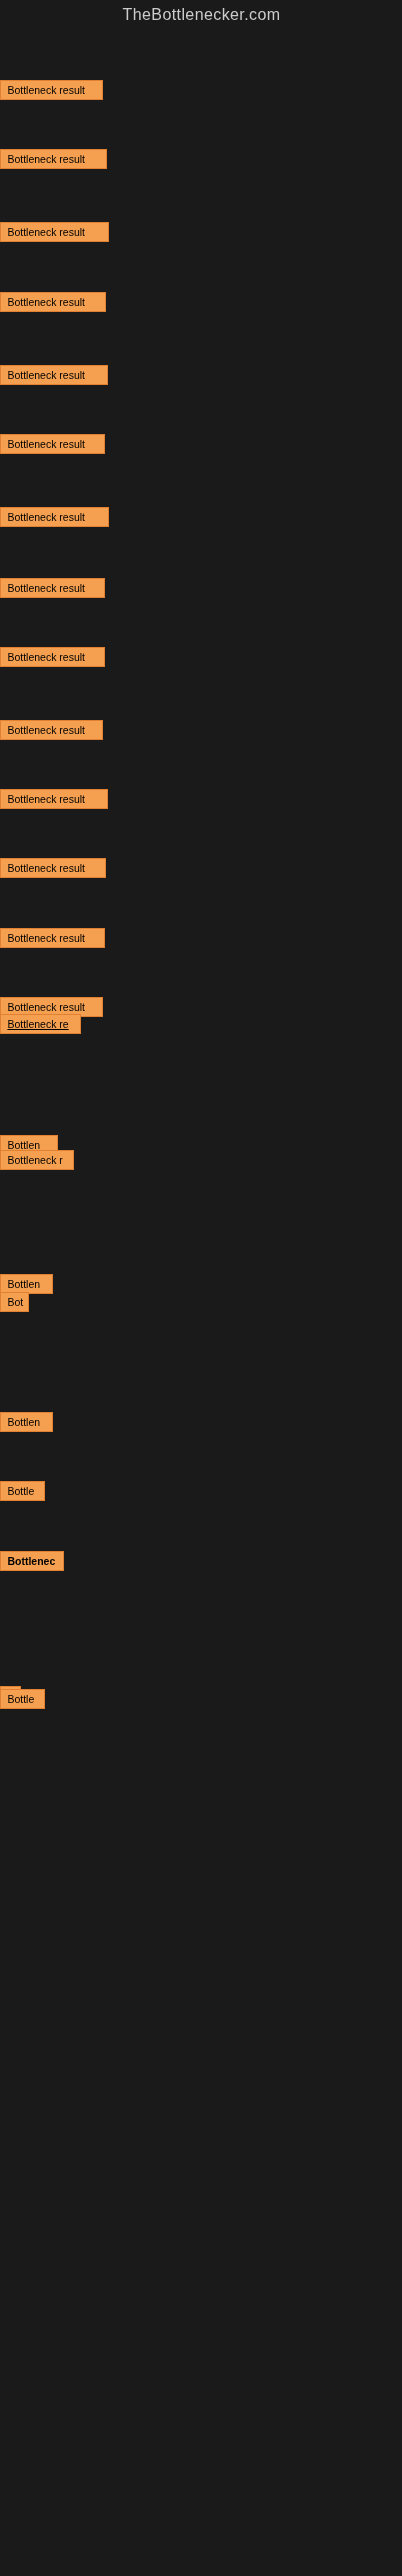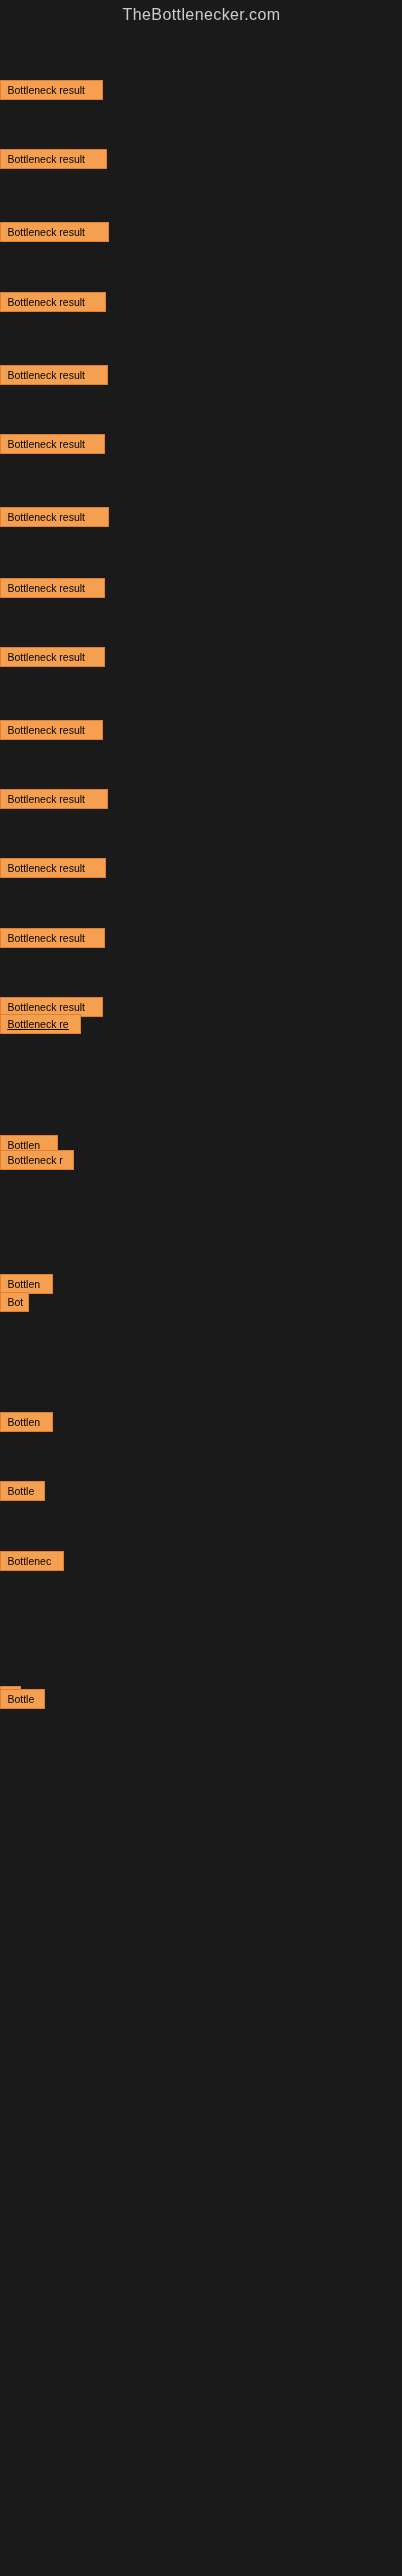--- a/index.html
+++ b/index.html
@@ -57,17 +57,17 @@
     <div class="bottleneck-item" style="top: 824px; width: 106px;">Bottleneck result</div>
     <div class="bottleneck-item" style="top: 894px; width: 105px;">Bottleneck result</div>
     <div class="bottleneck-item" style="top: 963px; width: 103px;">Bottleneck result</div>
     <div class="bottleneck-item" style="top: 980px; width: 81px; text-decoration: underline;">Bottleneck re</div>
     <div class="bottleneck-item" style="top: 1101px; width: 58px;">Bottlen</div>
     <div class="bottleneck-item" style="top: 1116px; width: 74px;">Bottleneck r</div>
     <div class="bottleneck-item" style="top: 1240px; width: 53px;">Bottlen</div>
     <div class="bottleneck-item" style="top: 1258px; width: 29px;">Bot</div>
     <div class="bottleneck-item" style="top: 1378px; width: 53px;">Bottlen</div>
     <div class="bottleneck-item" style="top: 1447px; width: 45px;">Bottle</div>
-    <div class="bottleneck-item" style="top: 1517px; width: 64px;">Bottlenec</div>
+    <div class="bottleneck-item" style="top: 1517px; width: 64px; font-weight: bold;">Bottlenec</div>
     <div class="bottleneck-item" style="top: 1652px; width: 21px;">Bo</div>
     <div class="bottleneck-item" style="top: 1655px; width: 45px;">Bottle</div>
   </div>
 
 
 </body></html>

